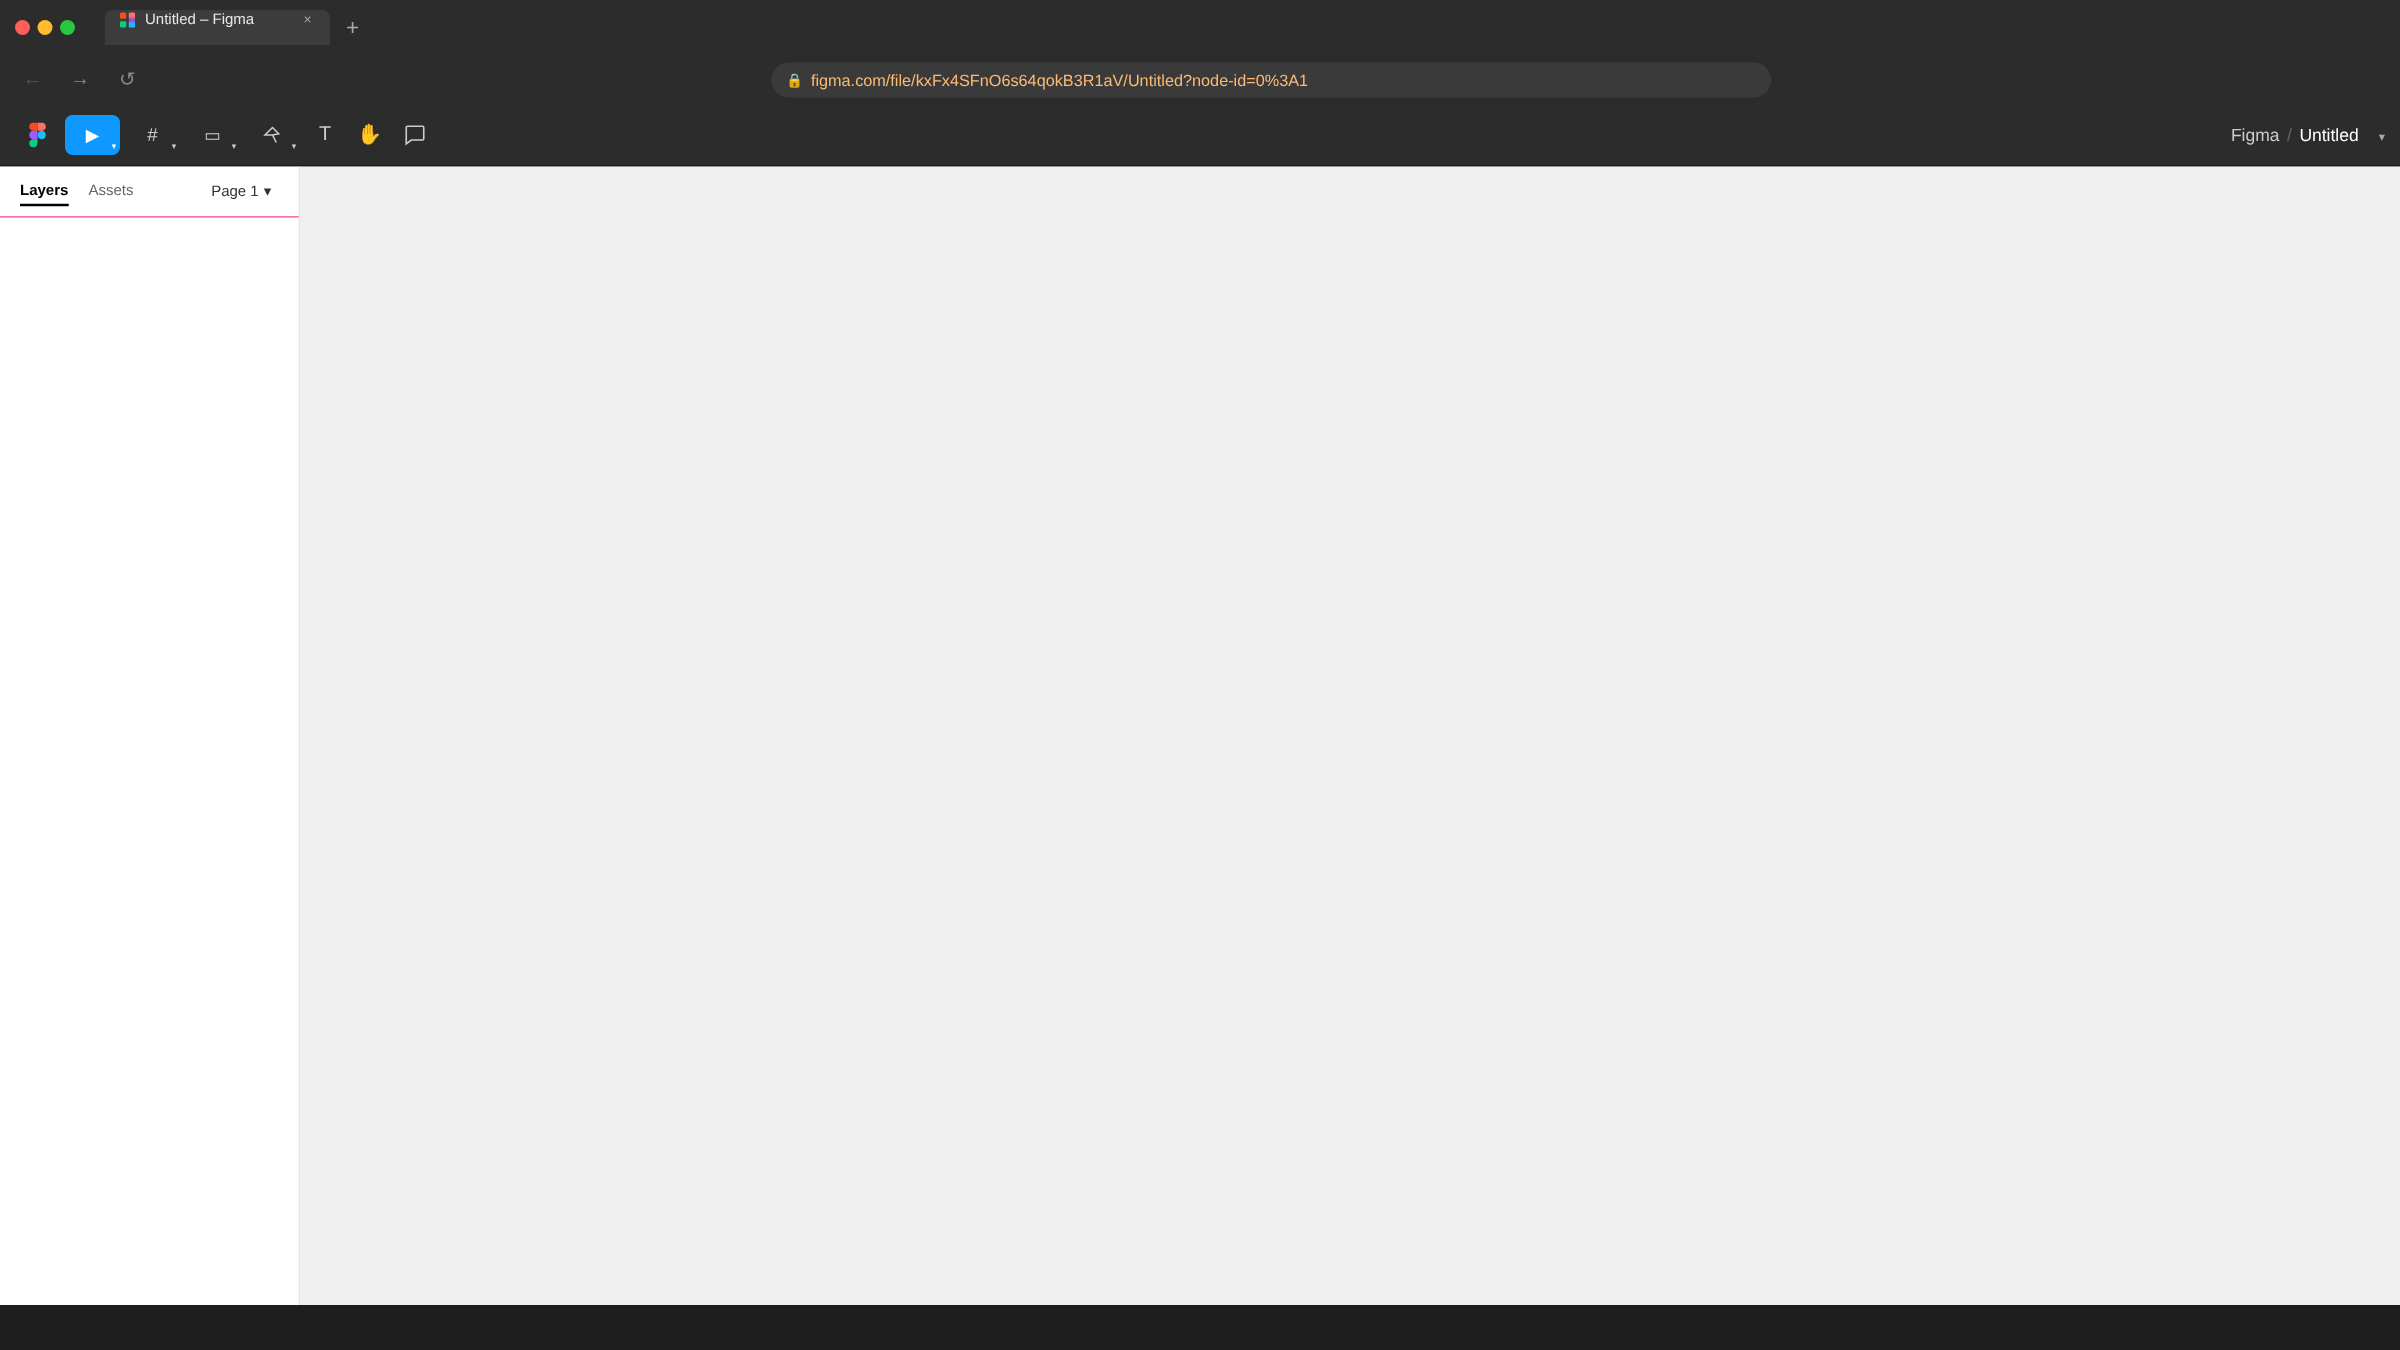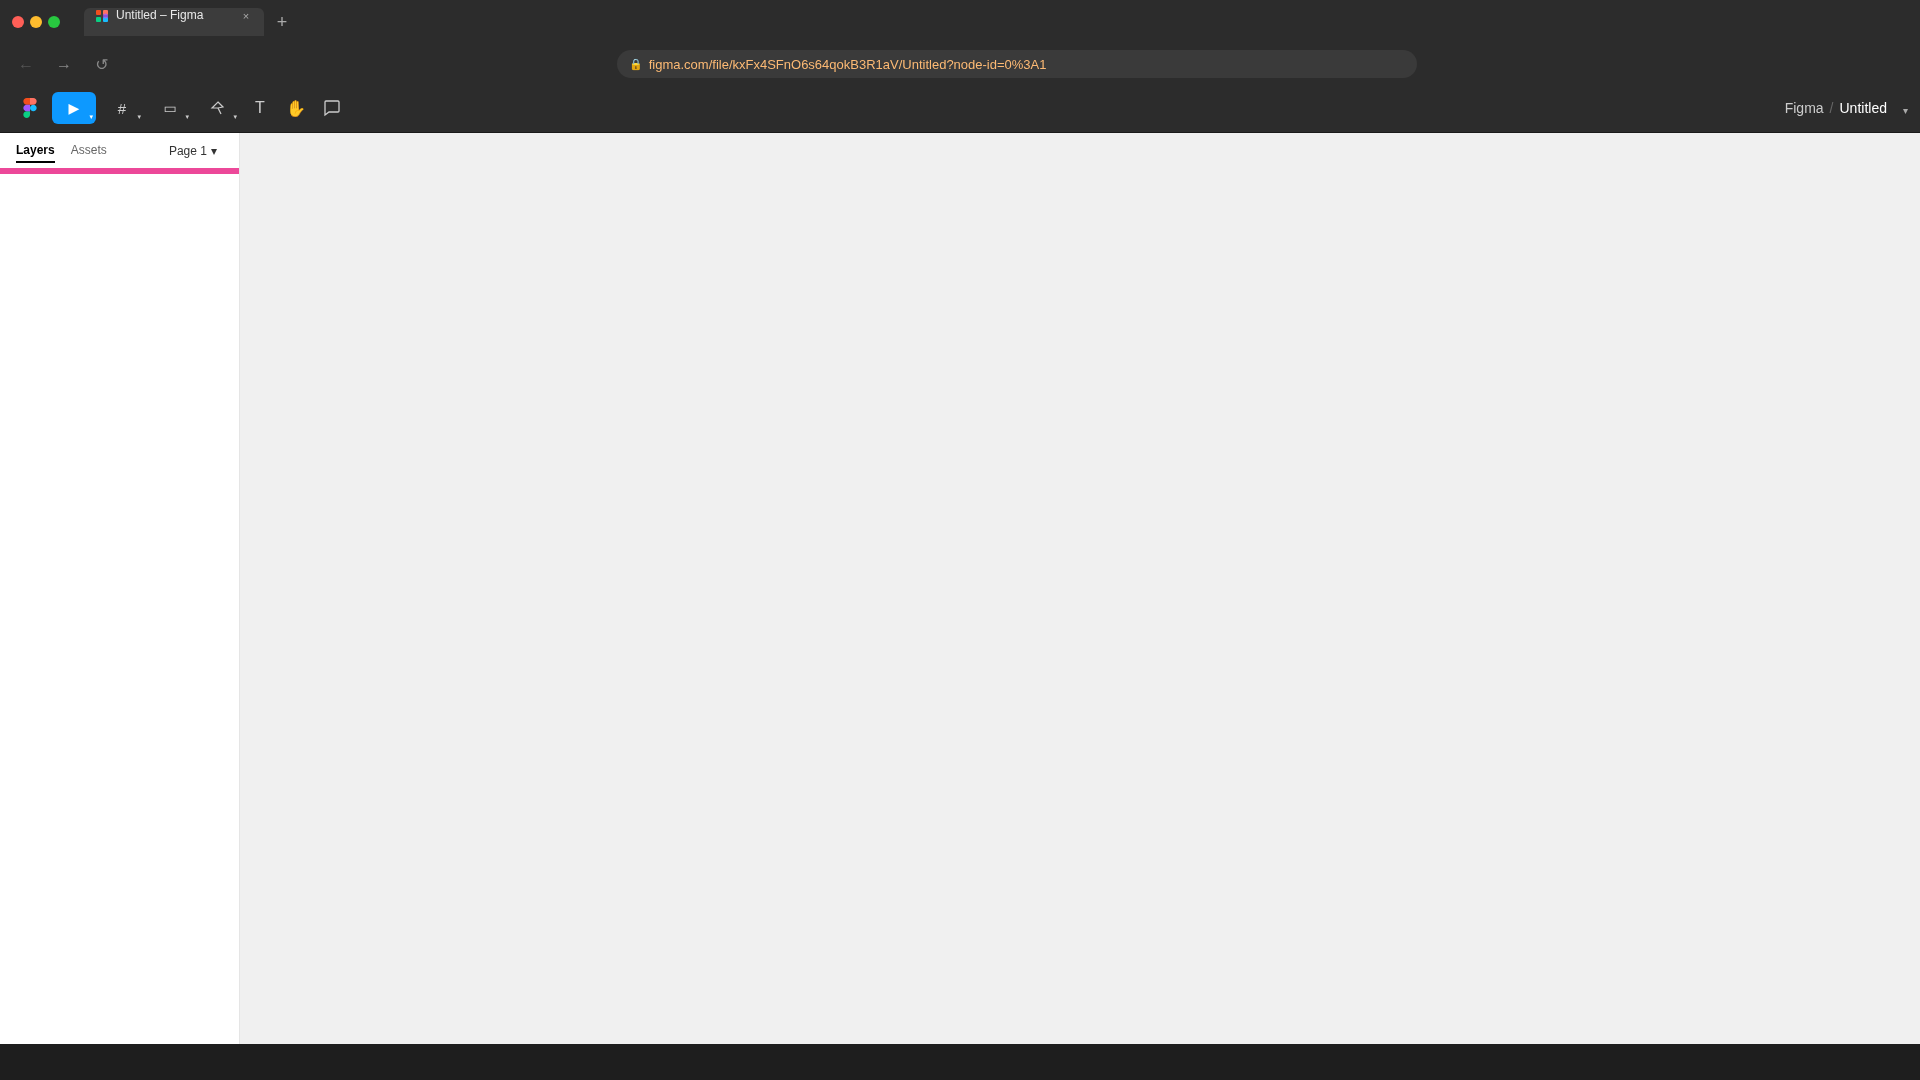--- a/index.html
+++ b/index.html
@@ -257,21 +257,21 @@
       flex-direction: column;
       flex-shrink: 0;
     }
 
     .panel-tabs {
       display: flex;
       align-items: center;
       justify-content: space-between;
       padding: 0 16px;
       height: 41px;
-      border-bottom: 6px solid #ec4899;
+      border-bottom: 1px solid #ec4899;
     }
 
     .panel-tab-group {
       display: flex;
       gap: 16px;
     }
 
     .panel-tab {
       font-size: 12px;
       color: #666;

